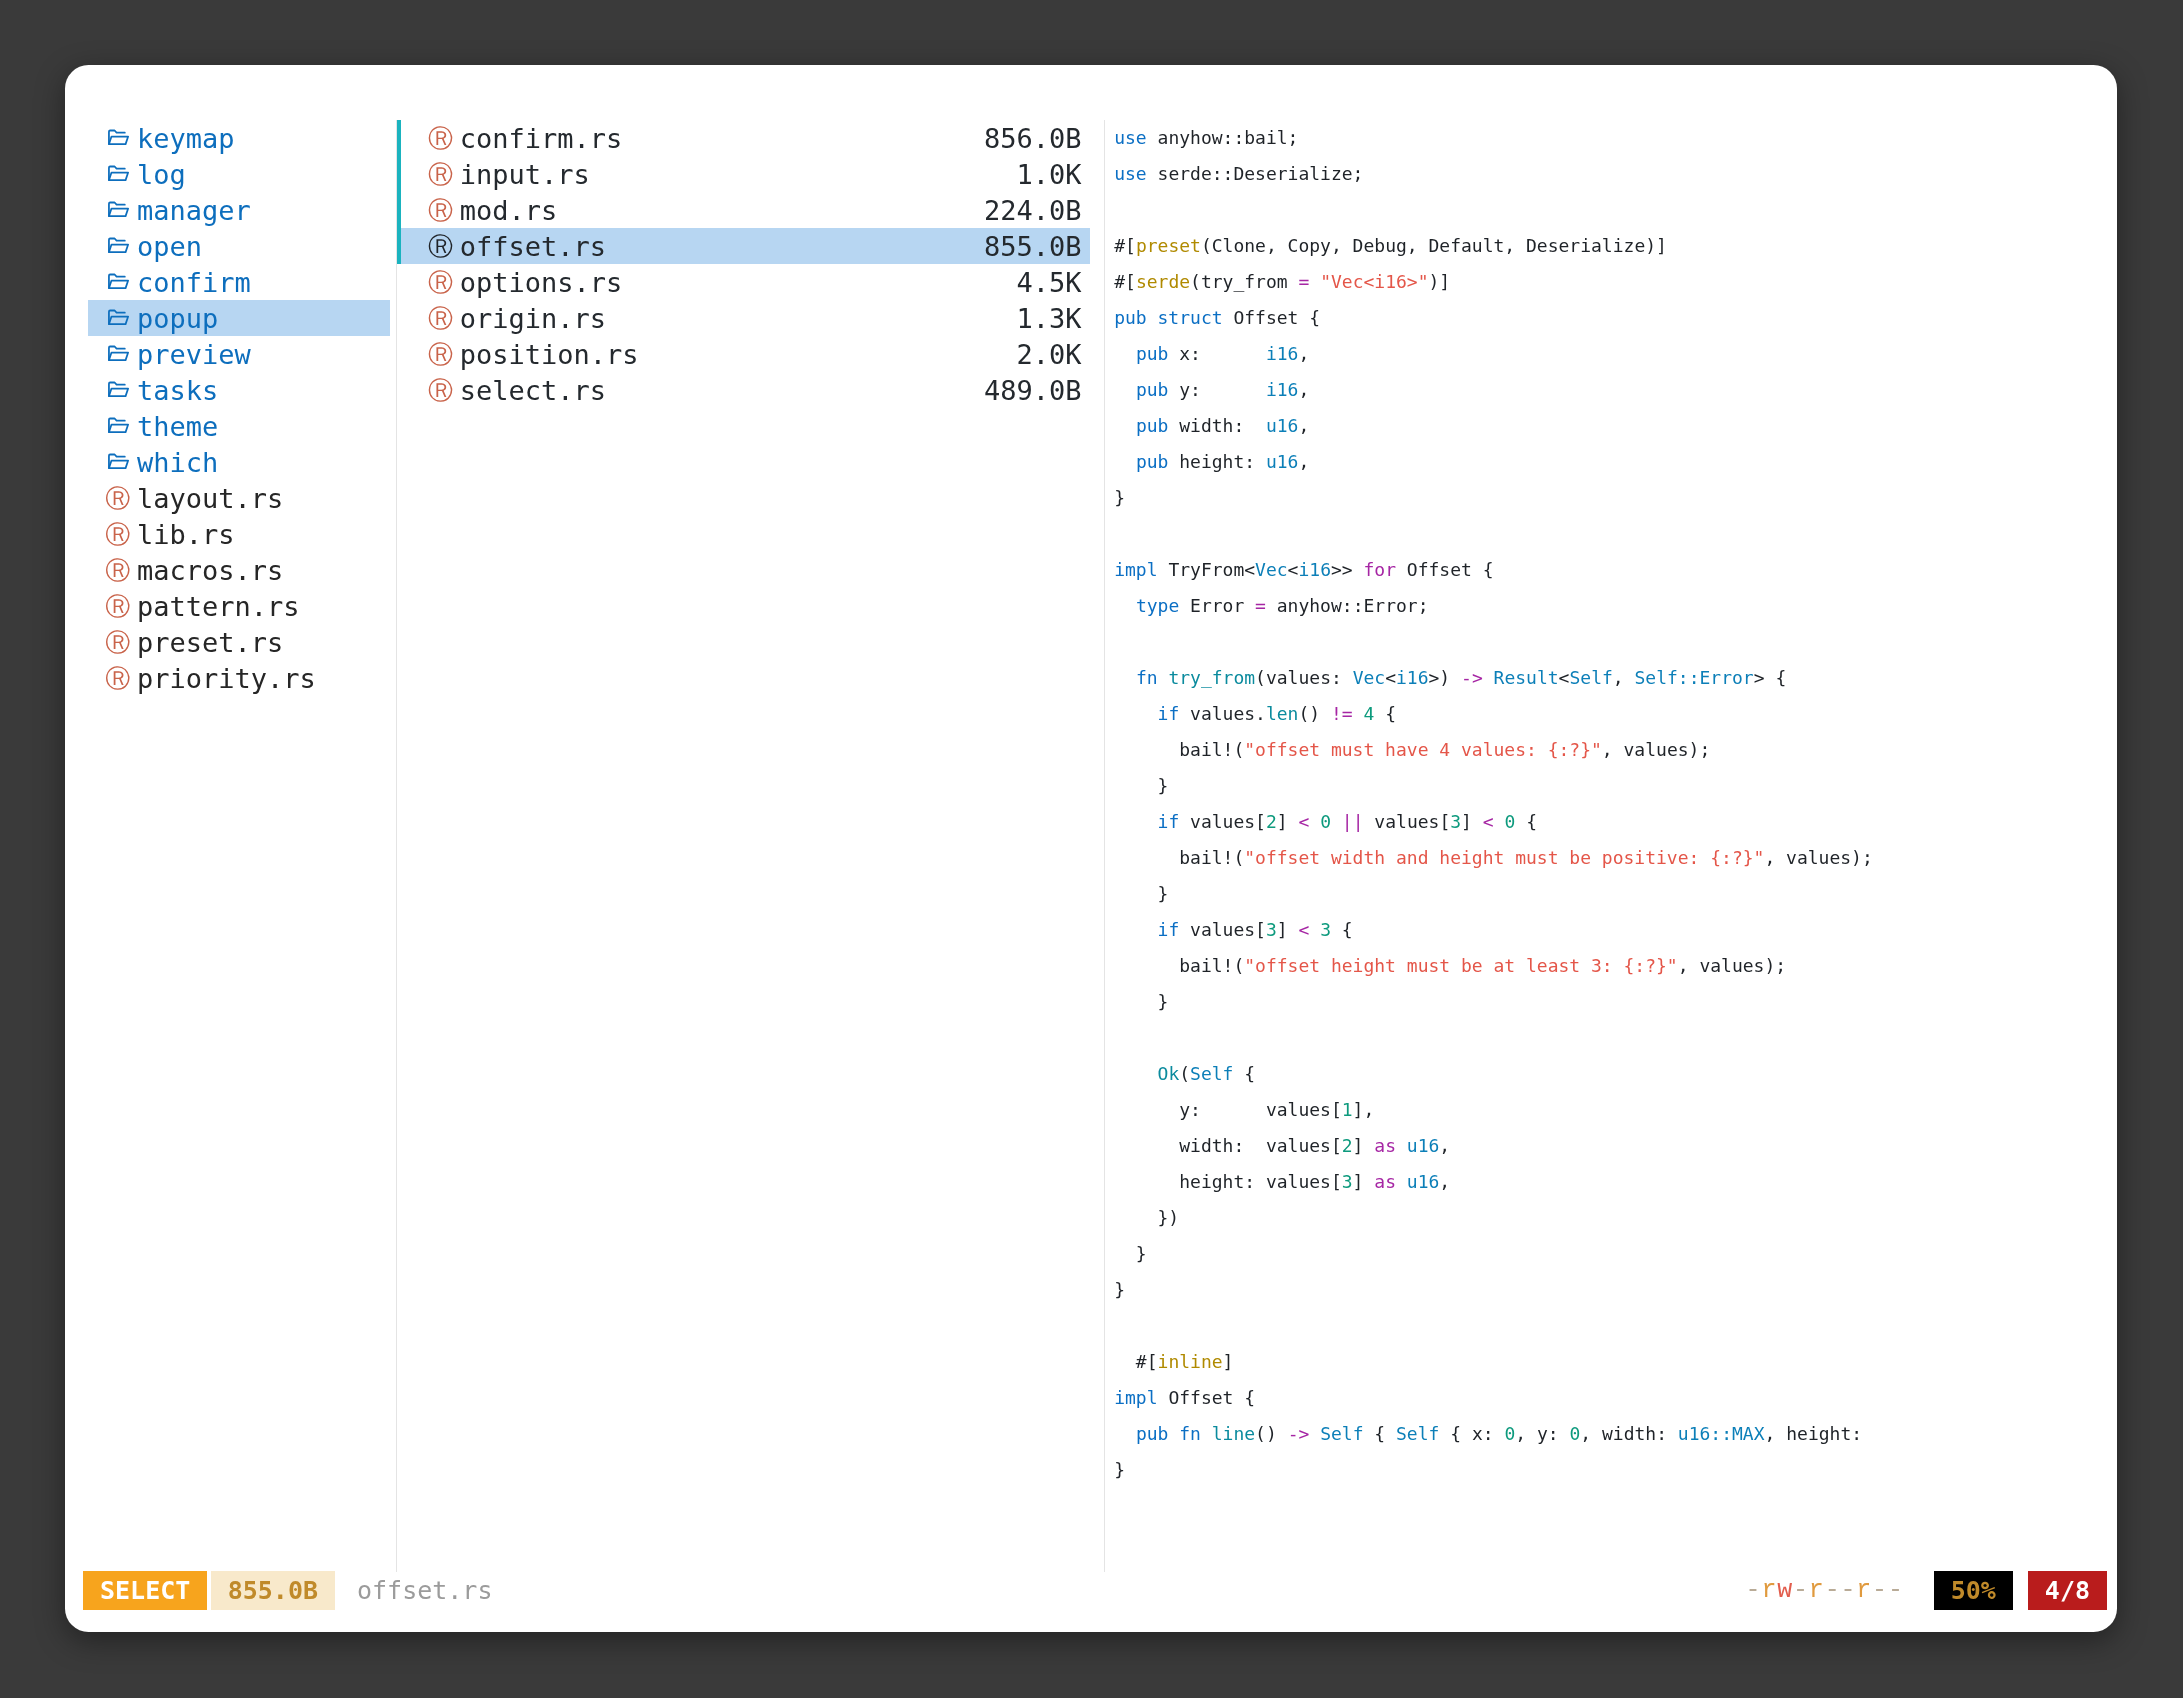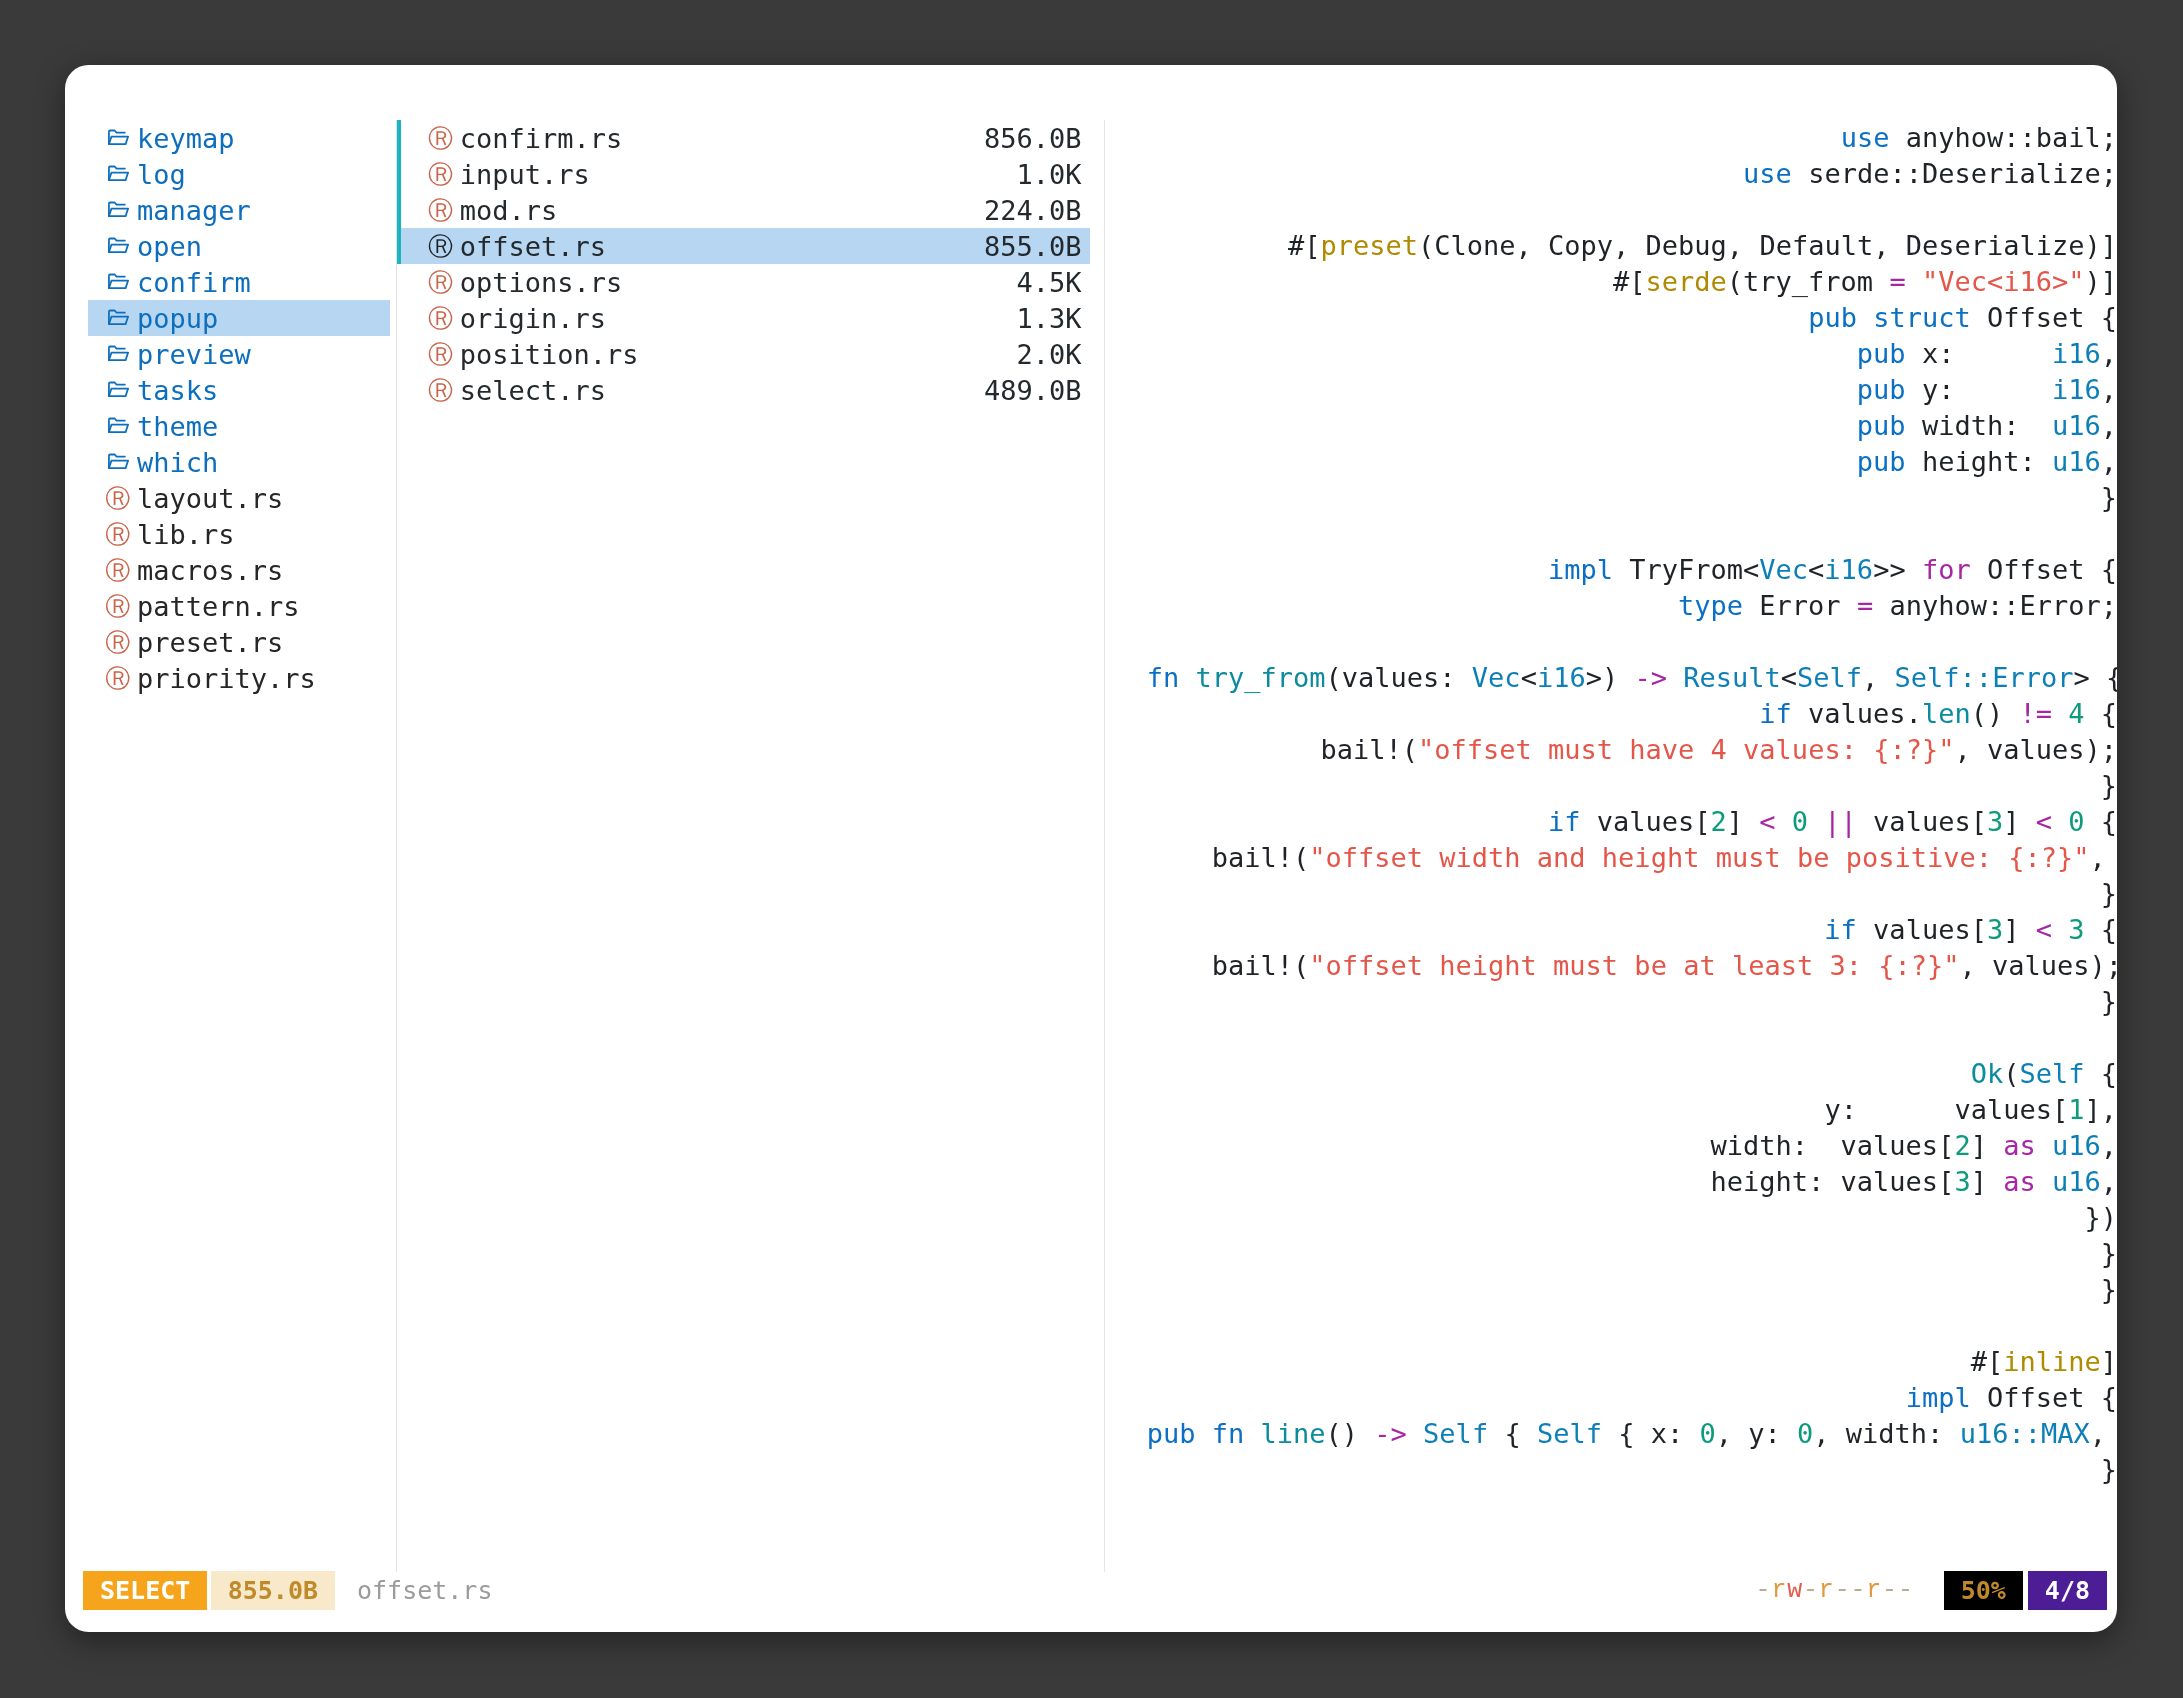--- a/index.html
+++ b/index.html
@@ -53,23 +53,22 @@
   .crow.selected .rust-icon { color:#1f2328; }
 
   .marker {
     position:absolute; left:-7.6px; top:0; bottom:0; width:11.7px;
     background:#1ab3bf;
   }
 
   
   .code {
     padding-left:9.2px;
-    font-size:27px; line-height:36px;
+    font-size:18px; line-height:36px;
     color:#1f2328;
-    text-align:right;
   }
   .code-line { white-space:pre; height:36px; overflow:hidden; }
   .tok-p { color:#1f2328; }
   .tok-k { color:#0b6fc4; }
   .tok-t { color:#0c7fb8; }
   .tok-f { color:#0b8b9e; }
   .tok-n { color:#0d9a7d; }
   .tok-o { color:#a626a4; }
   .tok-a { color:#b08a00; }
   .tok-s { color:#e45649; }
@@ -86,21 +85,21 @@
     padding:0 17px; font-weight:bold;
   }
   .badge-mode    { background:#f7a41d; color:#ffffff; }
   .badge-size    { background:#f8e9cb; color:#c08a2a; margin-left:3.4px; }
   .status-filename { color:#9b9b9b; margin-left:22px; }
   .permissions { margin-right:30px; letter-spacing:0.8px;font-family:Liberation Mono, monospace; }
   .pm-dash { color:#b9ab97; }
   .pm-r    { color:#e09a3e; }
   .pm-w    { color:#e25d4d; }
   .badge-percent { background:#000000; color:#c08a2a; }
-  .badge-pos     { background:#4c1d95; color:#ffffff; margin-left:5px; }
+  .badge-pos     { background:#b91c1c; color:#ffffff; margin-left:15px; }
 </style>
 </head>
 <body>
 
 <div class="window">
 
   <div class="pane pane-parent">
       <div class="row prow dir">
     <span class="icon dir-icon">
       <svg viewBox="0 0 24 24" fill="none" stroke="currentColor" stroke-width="1.8" stroke-linejoin="round" stroke-linecap="round">

